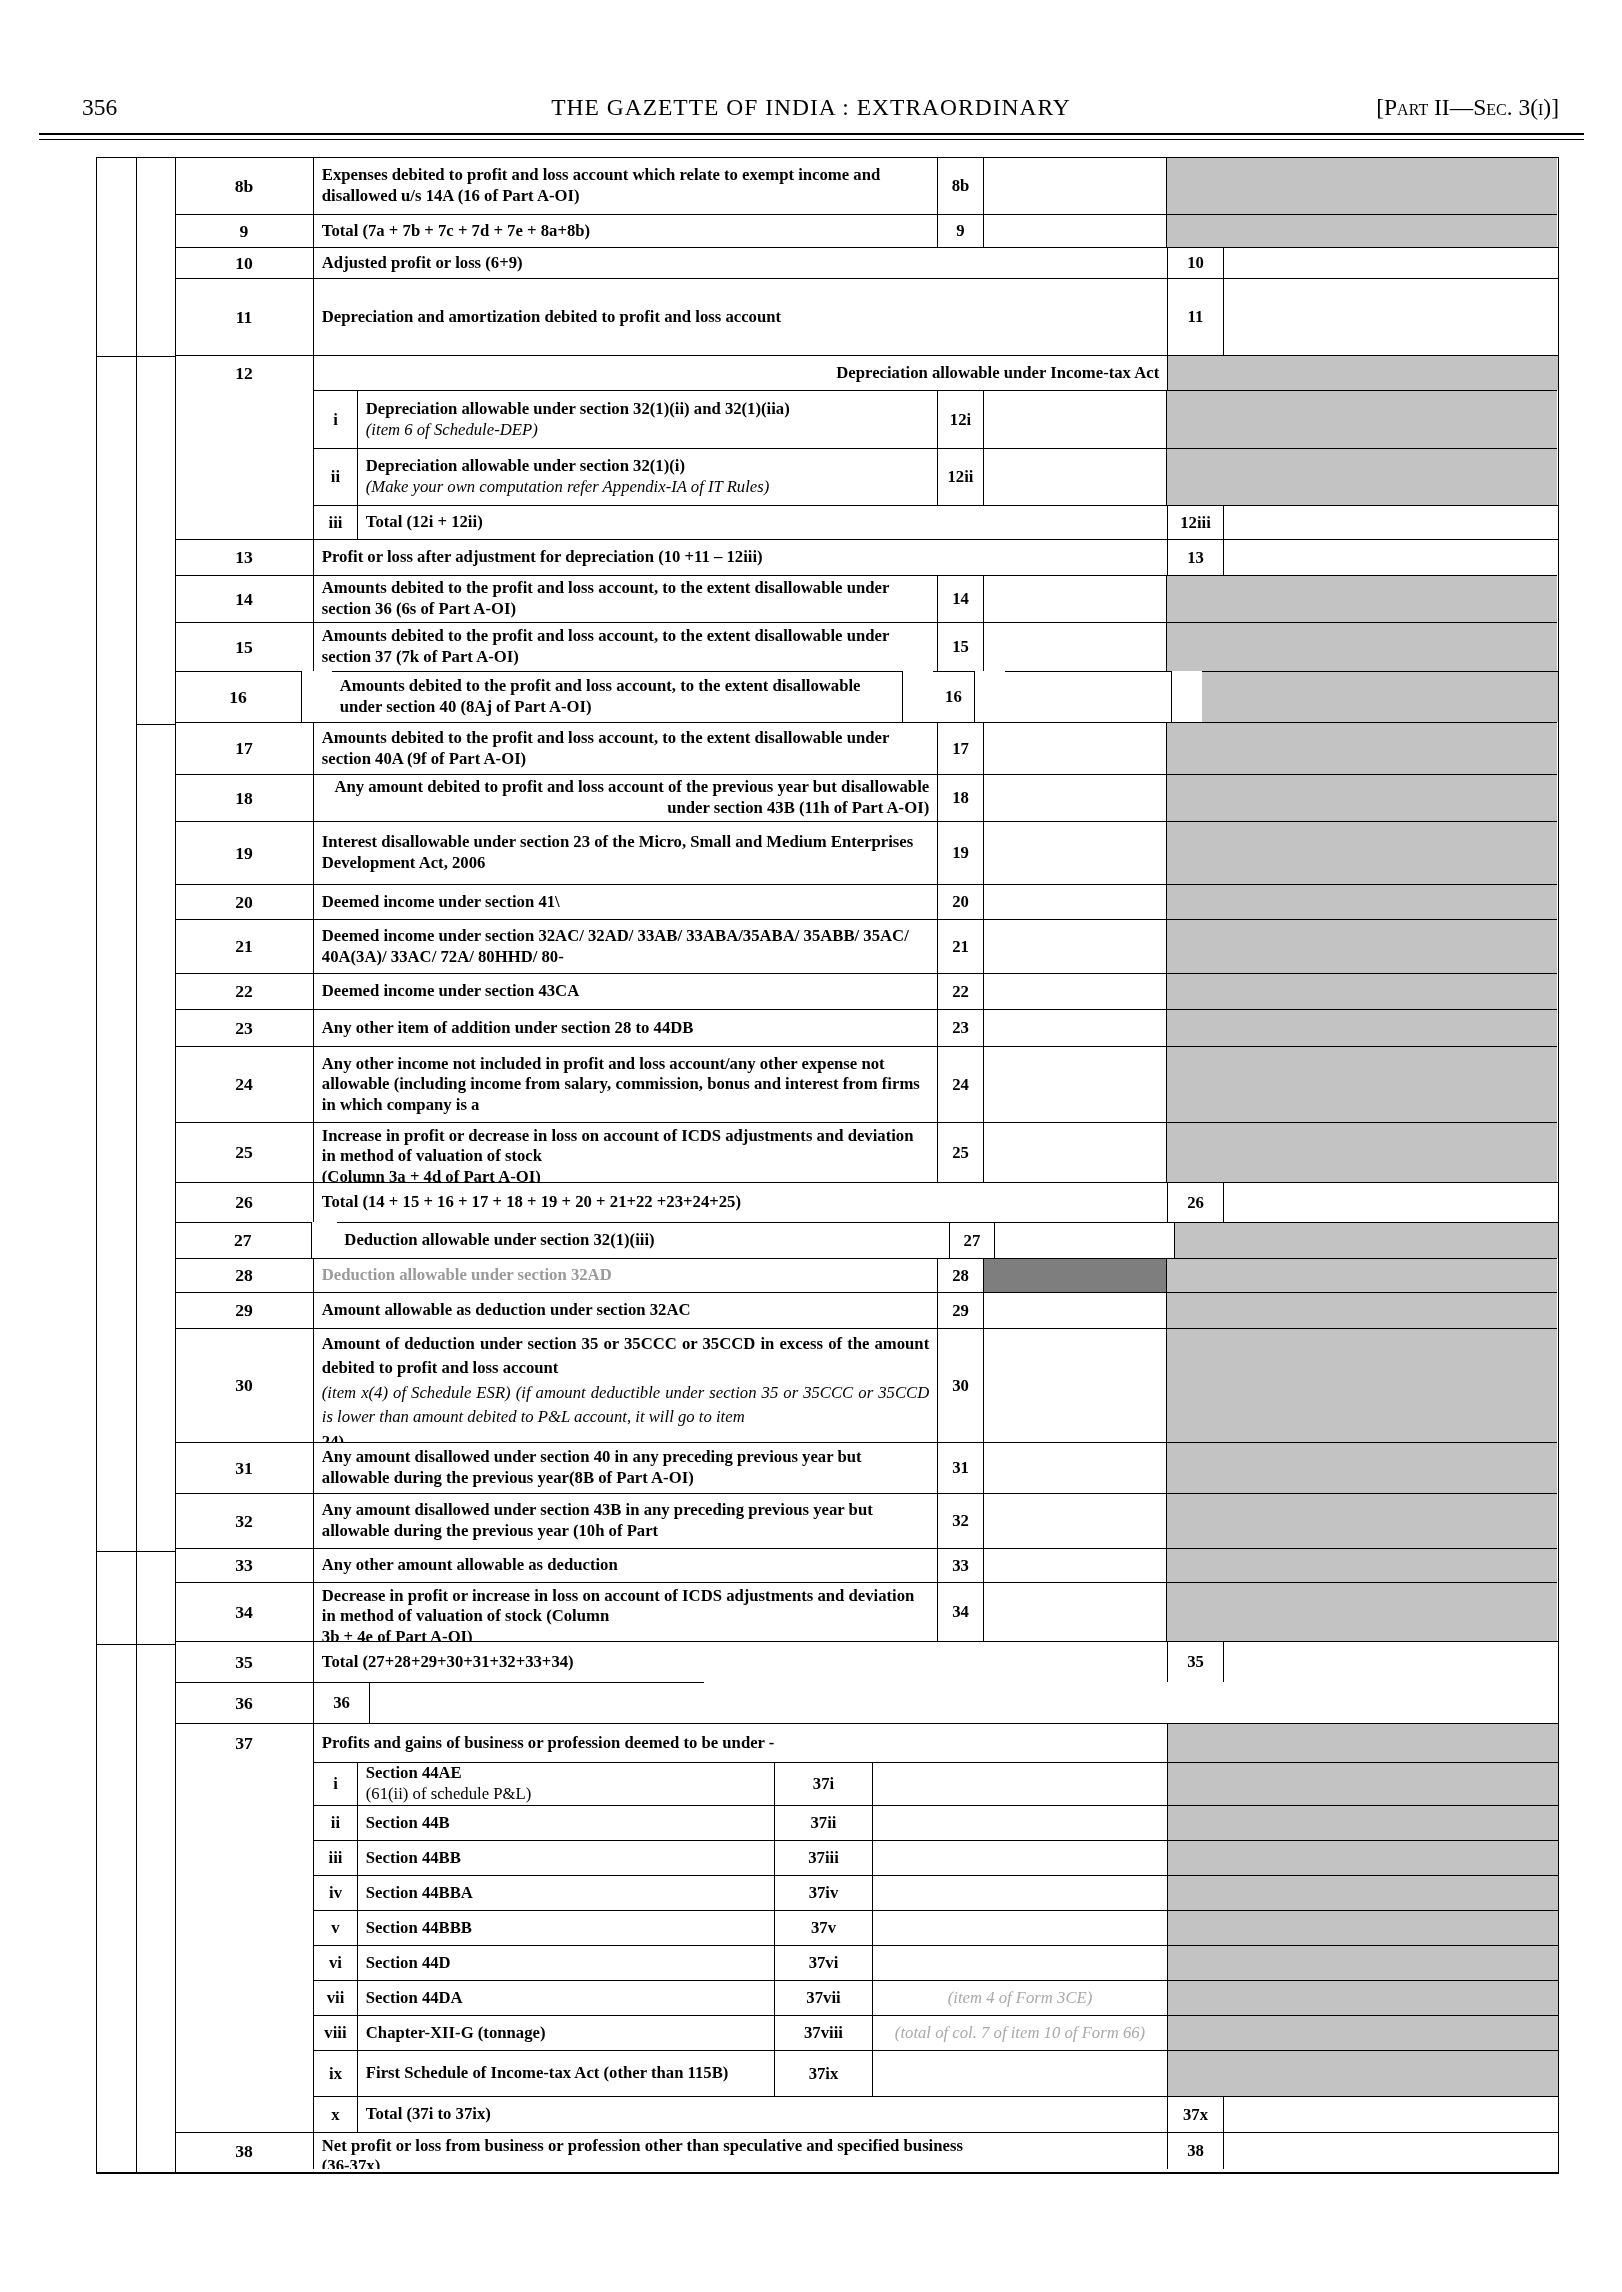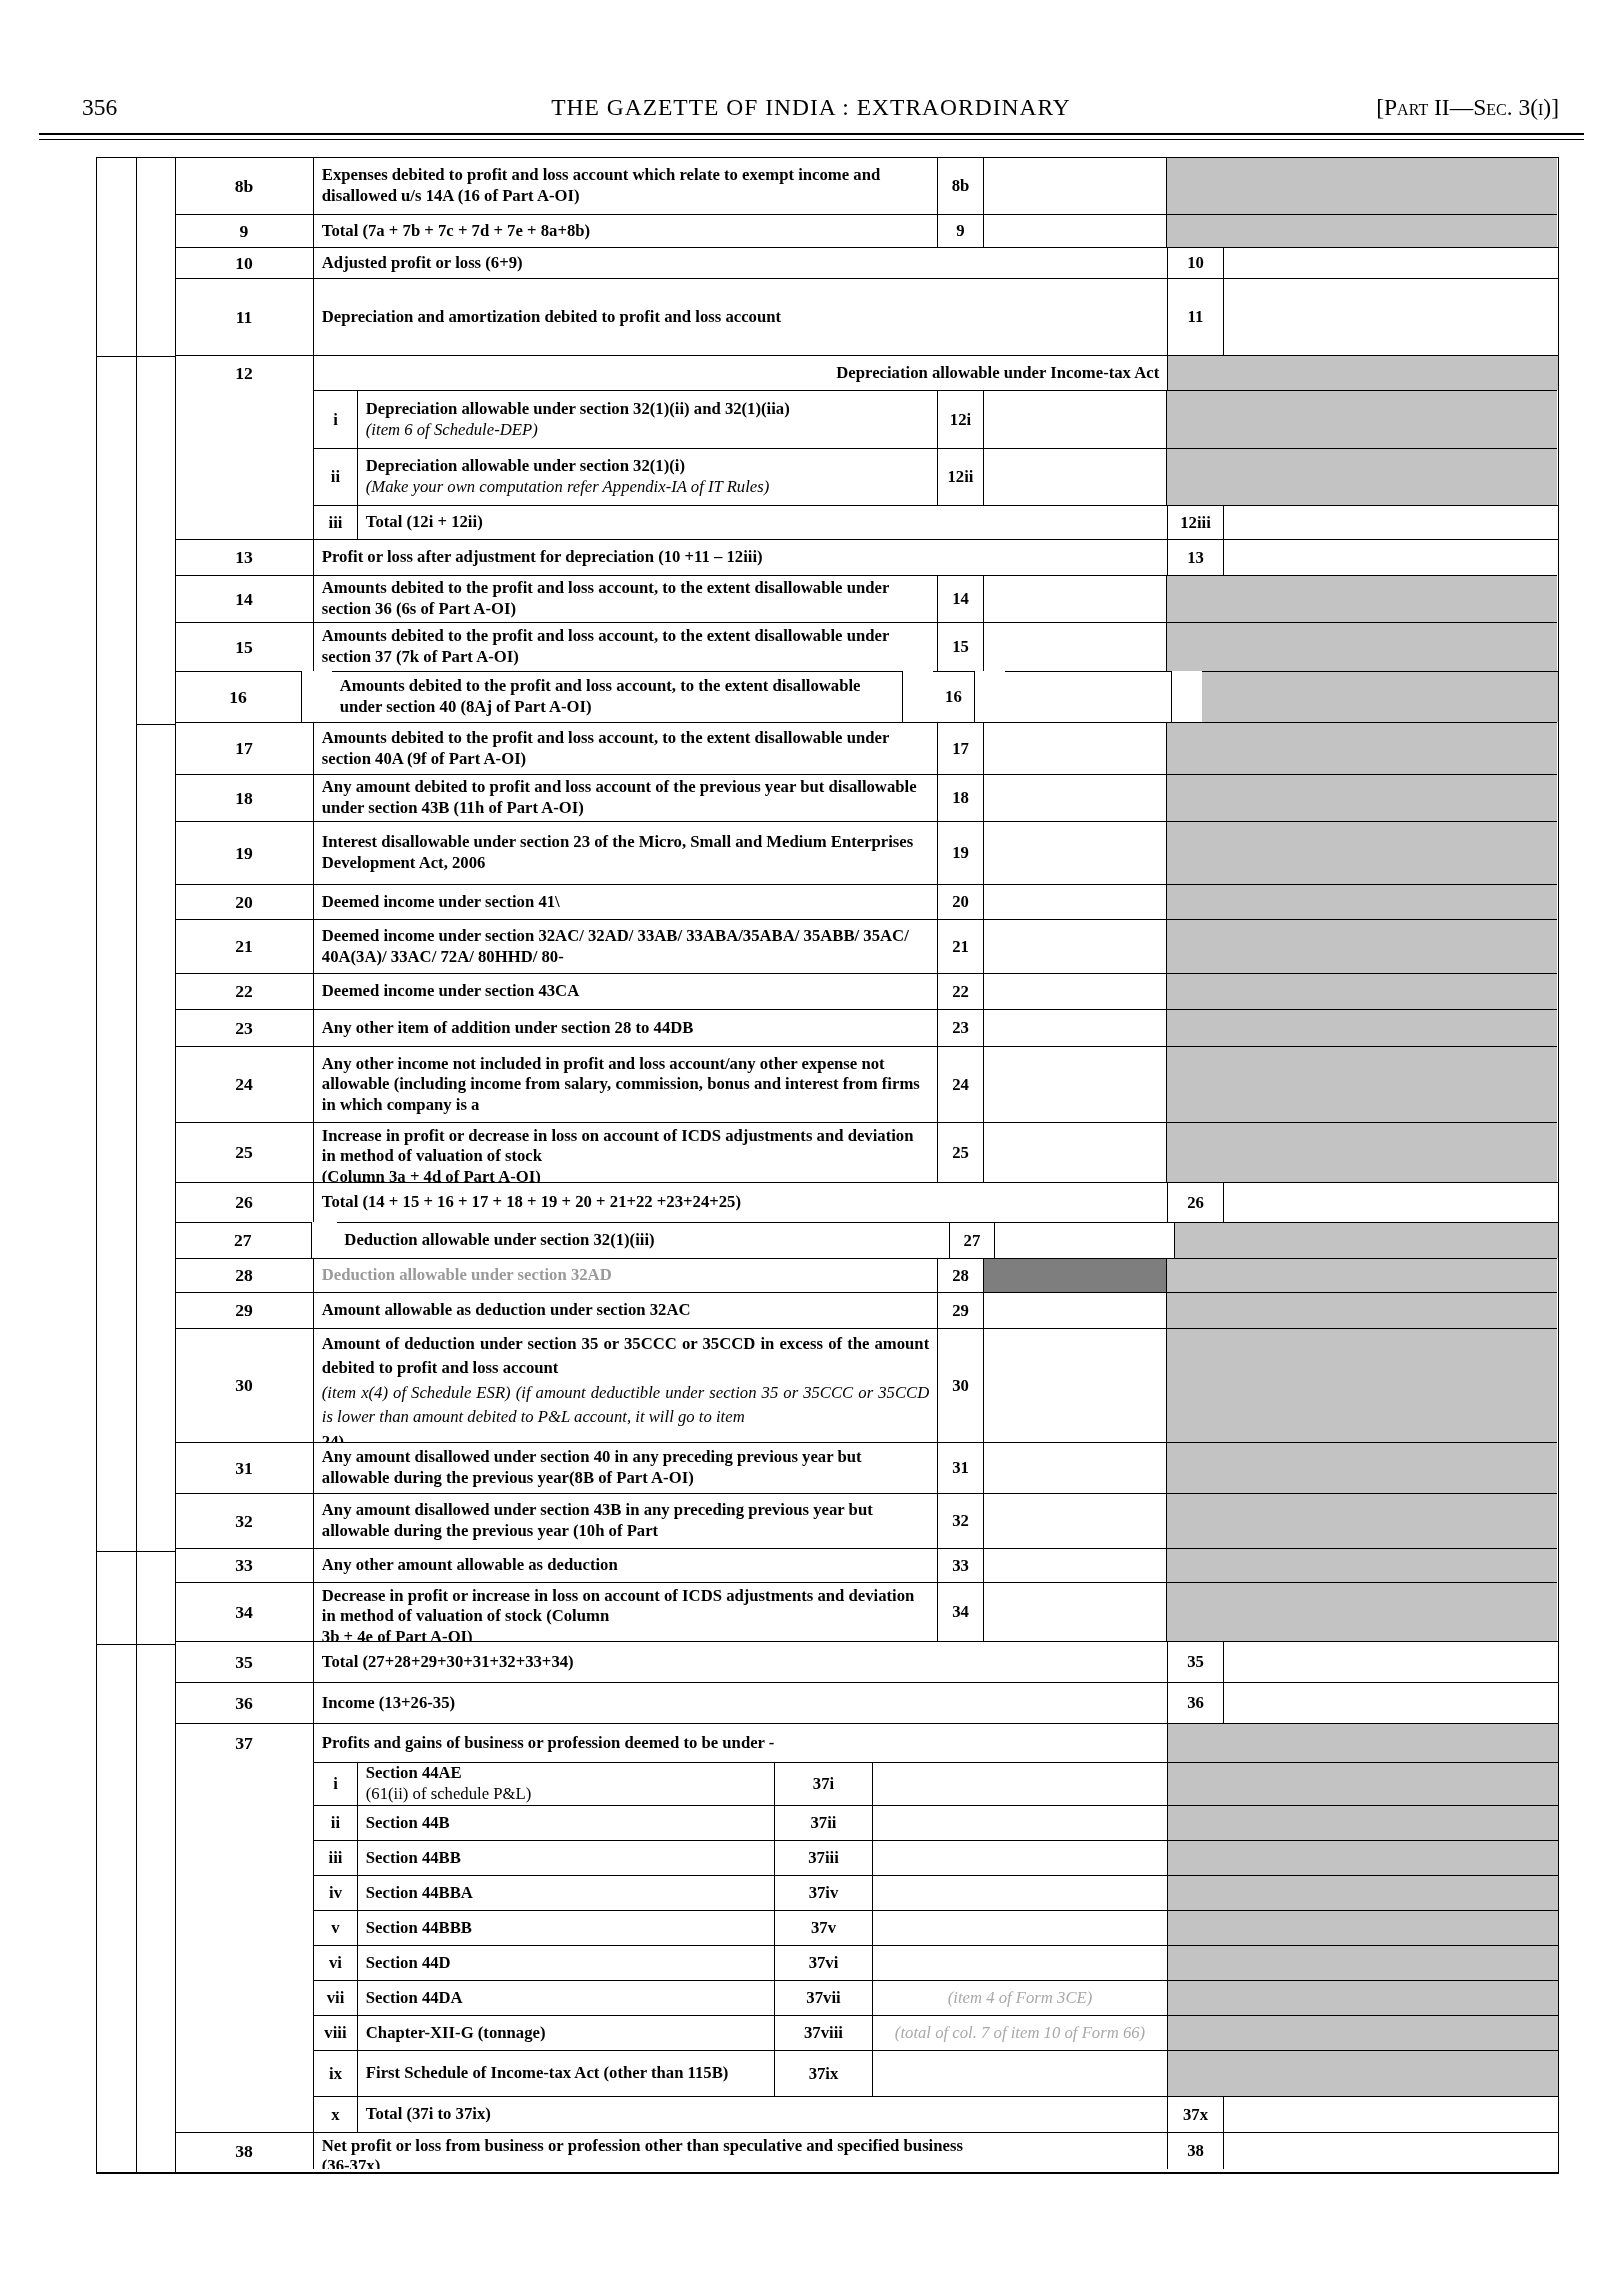--- a/index.html
+++ b/index.html
@@ -235,21 +235,21 @@
           </div>
           <div class="c-desc" style="width: 624px;">
             <span>Amounts debited to the profit and loss account, to the extent disallowable under section 40A (9f of Part A-OI)</span>
           </div>
           <div class="c-code" style="width: 46px;">
             <span>17</span>
           </div>
           <div class="c-input" style="width: 183px;"></div>
           <div class="c-gray" style="width: 390px;"></div>
         </div>
-        <div class="trow" style="height: 47px;">
+        <div class="trow" style="height: 47px; text-align: right;">
           <div class="c-sn">
             <span>18</span>
           </div>
           <div class="c-desc" style="width: 624px;">
             <span>Any amount debited to profit and loss account of the previous year but disallowable under section 43B (11h of Part A-OI)</span>
           </div>
           <div class="c-code" style="width: 46px;">
             <span>18</span>
           </div>
           <div class="c-input" style="width: 183px;"></div>
@@ -474,23 +474,20 @@
             <span>Total (27+28+29+30+31+32+33+34)</span>
           </div>
           <div class="c-code" style="width: 56px;">
             <span>35</span>
           </div>
           <div class="c-input" style="width: 334px;"></div>
         </div>
         <div class="trow" style="height: 41px;">
           <div class="c-sn">
             <span>36</span>
-          </div>
-          <div class="c-desc" style="width: 854px;">
-            <span>Income (13+26-35)</span>
           </div>
           <div class="c-code" style="width: 56px;">
             <span>36</span>
           </div>
           <div class="c-input" style="width: 334px;"></div>
         </div>
         <div class="trow" style="height: 39px;">
           <div class="c-sn">
             <span>37</span>
           </div>

